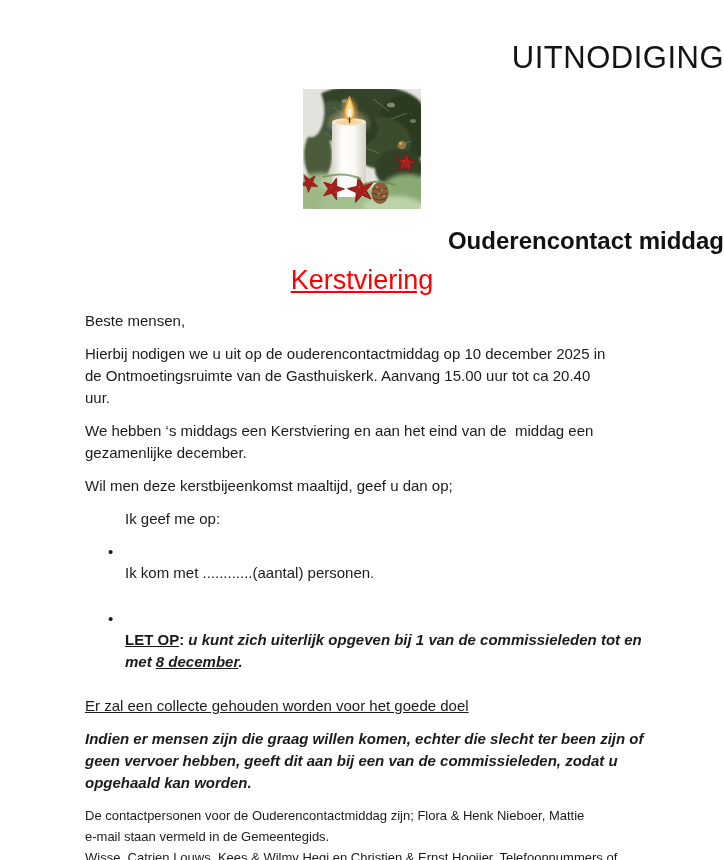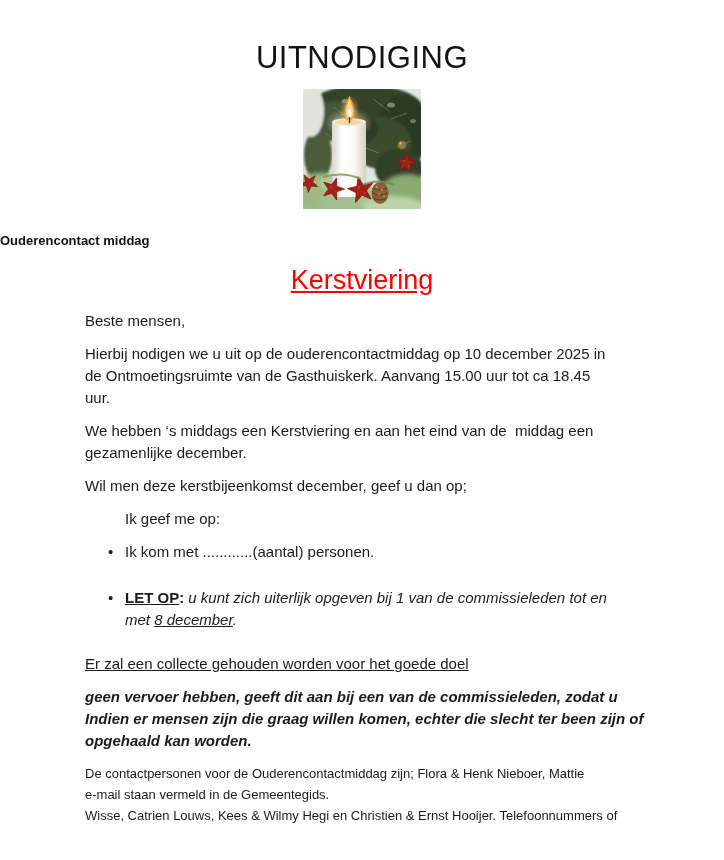--- a/index.html
+++ b/index.html
@@ -8,53 +8,53 @@
     background:#ffffff;
     font-family:"Liberation Sans", sans-serif;
     color:#1b1b1b;
     overflow:hidden;
   }
   .page { width:724px; height:860px; position:relative; }
 
   .title {
     margin:40px 0 0 0;
     font-size:31px; line-height:36px; font-weight:400;
-    letter-spacing:0.5px; text-align:center; color:#141414;
+    letter-spacing:0.5px; text-align:right; color:#141414;
   }
   .figure { width:118px; height:120px; margin:13px auto 0; }
   .figure svg { display:block; }
 
   .subtitle {
-    margin-top:21px; font-size:13px; line-height:22px;
-    font-weight:700; text-align:left; color:#121212;
+    margin-top:21px; font-size:24px; line-height:22px;
+    font-weight:700; text-align:right; color:#121212;
   }
   .event-title {
     margin-top:12px; font-size:27px; line-height:32px;
     font-weight:400; text-align:center;
     color:#ff0000; text-decoration:underline;
   }
 
   .content {
     margin:14px 84px 0 85px;
     font-size:15px; line-height:22px;
   }
   .para { margin:0 0 11px 0; }
   p.para { white-space:pre; }
   .line { display:block; white-space:pre; }
 
   .indent { margin-left:40px; }
 
   .bullet-row { display:flex; align-items:flex-start; }
   .bullet-marker { flex:none; width:17px; margin-left:23px; }
-  .bullet-text { flex:1 1 auto; }
+  .bullet-text { flex:1 1 auto;margin-top:21px; }
 
   .letop { margin-top:24px; }
   .b-label { font-weight:700; text-decoration:underline;text-align:right; }
   .b-colon { font-weight:700; white-space:pre; }
-  .b-rest  { font-weight:400; font-style:italic; white-space:pre; }
+  .b-rest  { font-weight:700; font-style:italic; white-space:pre; }
   .u { text-decoration:underline;text-align:center; }
 
   .collecte { margin-top:22px; text-decoration:underline; }
   .transport { font-weight:700; font-style:italic; }
   .closing { margin-bottom:6px; }
   .footer { margin-top:8px; font-size:13px; line-height:21px; }
 </style>
 </head>
 <body>
 
@@ -169,51 +169,51 @@
 
   <div class="subtitle">Ouderencontact middag</div>
   <div class="event-title">Kerstviering</div>
 
   <div class="content">
 
     <p class="para">Beste mensen,</p>
 
     <div class="para">
       <span class="line">Hierbij nodigen we u uit op de ouderencontactmiddag op 10 december 2025 in</span>
-      <span class="line">de Ontmoetingsruimte van de Gasthuiskerk. Aanvang 15.00 uur tot ca 18.45</span>
+      <span class="line">de Ontmoetingsruimte van de Gasthuiskerk. Aanvang 15.00 uur tot ca 20.40</span>
       <span class="line">uur.</span>
     </div>
 
     <div class="para">
       <span class="line">We hebben ‘s middags een Kerstviering en aan het eind van de  middag een</span>
       <span class="line">gezamenlijke december.</span>
     </div>
 
-    <p class="para">Wil men deze kerstbijeenkomst december, geef u dan op;</p>
+    <p class="para">Wil men deze kerstbijeenkomst maaltijd, geef u dan op;</p>
 
     <p class="para indent">Ik geef me op:</p>
 
     <div class="para bullet-row">
       <span class="bullet-marker">•</span>
       <span class="bullet-text line">Ik kom met ............(aantal) personen.</span>
     </div>
 
     <div class="para bullet-row letop">
       <span class="bullet-marker">•</span>
       <span class="bullet-text">
         <span class="line"><span class="b-label">LET OP</span><span class="b-colon">: </span><span class="b-rest">u kunt zich uiterlijk opgeven bij 1 van de commissieleden tot en</span></span>
         <span class="line"><span class="b-rest">met </span><span class="b-rest u">8 december</span><span class="b-rest">.</span></span>
       </span>
     </div>
 
     <p class="para collecte">Er zal een collecte gehouden worden voor het goede doel</p>
 
     <div class="para transport">
+      <span class="line">Indien er mensen zijn die graag willen komen, echter die slecht ter been zijn of</span>
       <span class="line">geen vervoer hebben, geeft dit aan bij een van de commissieleden, zodat u</span>
-      <span class="line">Indien er mensen zijn die graag willen komen, echter die slecht ter been zijn of</span>
       <span class="line">opgehaald kan worden.</span>
     </div>
 
 
     <div class="footer">
       <span class="line">De contactpersonen voor de Ouderencontactmiddag zijn; Flora &amp; Henk Nieboer, Mattie</span>
       <span class="line">e-mail staan vermeld in de Gemeentegids.</span>
       <span class="line">Wisse, Catrien Louws, Kees &amp; Wilmy Hegi en Christien &amp; Ernst Hooijer. Telefoonnummers of</span>
     </div>
 

